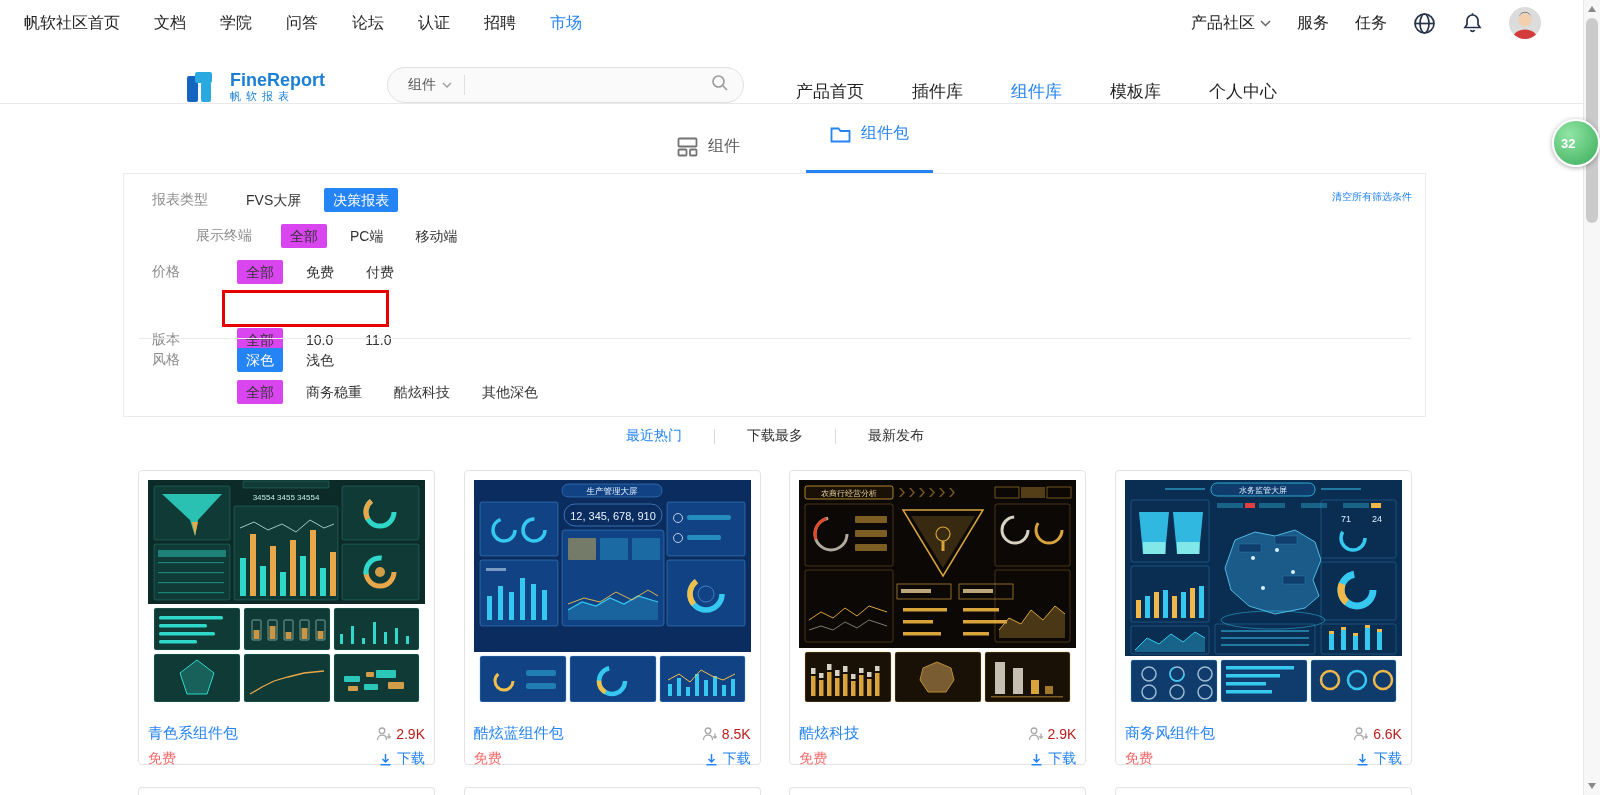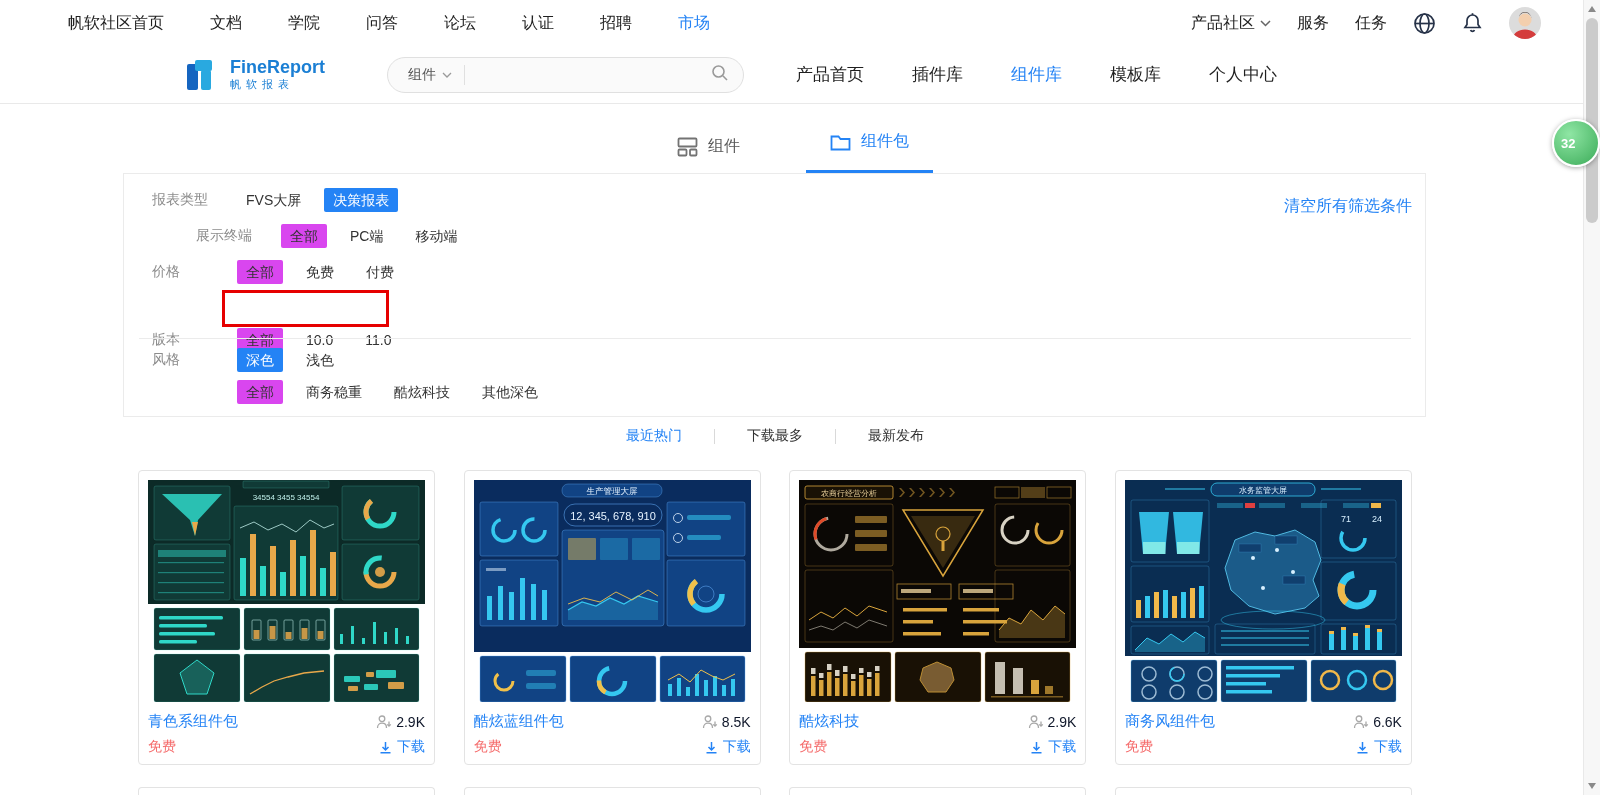--- a/index.html
+++ b/index.html
@@ -2,74 +2,74 @@
 <html style="--accent: #2483f5; --price-red: #f56c6c; --highlight-red: #e60000;"><head>
 <meta charset="utf-8">
 <style>
   * { box-sizing: border-box; margin: 0; padding: 0; }
   html,body { width:1600px; height:795px; }
   body { font-family: "Liberation Sans", "DejaVu Sans", sans-serif; background:#fff; }
   .page { position:relative; width:1600px; height:795px; overflow:hidden; background:#fff; }
 
   
   .topbar { position:absolute; top:0; left:0; width:1583px; height:46px; display:flex; align-items:center; background:#fff; }
-  .topnav { display:flex; align-items:center; gap:46px; padding-left:24px;margin-left:44px; }
+  .topnav { display:flex; align-items:center; gap:34px; padding-left:24px; }
   .topnav span { font-size:16px; color:#1f1f1f; cursor:pointer; white-space:nowrap; }
   .topnav span.active { color:var(--accent); }
   .topbar-right { margin-left:auto; display:flex; align-items:center; gap:26px; padding-right:42px; }
   .topbar-right .txt { font-size:16px; color:#1f1f1f; cursor:pointer; white-space:nowrap; display:flex; align-items:center; gap:5px; }
   .icon-btn { display:flex; align-items:center; justify-content:center; cursor:pointer; }
   .avatar { width:32px; height:32px; border-radius:50%; background:#dcdcdc; overflow:hidden; display:flex; align-items:flex-end; justify-content:center; cursor:pointer; }
 
   
-  .subheader { position:absolute; top:46px; left:0; width:1600px; height:58px; display:flex; align-items:center; border-bottom:1px solid #e9e9e9; background:#fff; }
+  .subheader { position:absolute; top:46px; left:0; width:1600px; height:58px; display:flex; align-items:flex-end; border-bottom:1px solid #e9e9e9; background:#fff; }
   .brand { display:flex; align-items:center; gap:8px; margin-left:186px; cursor:pointer; }
   .brand-text { display:flex; flex-direction:column; line-height:1.05; }
   .brand-name { font-size:18px; font-weight:bold; color:#1b7fd4; }
   .brand-cn { font-size:11px; color:#1b7fd4; letter-spacing:5px; margin-top:2px; }
   .searchbox { margin-left:62px; width:357px; height:36px; border:1px solid #e0e0e0; background:#fafafa; border-radius:18px; display:flex; align-items:center; overflow:hidden; }
   .search-cat { display:flex; align-items:center; gap:6px; padding:0 12px 0 20px; font-size:14px; color:#555; cursor:pointer; white-space:nowrap; }
   .search-div { width:1px; height:20px; background:#e0e0e0; }
   .searchbox input { flex:1; height:100%; border:none; outline:none; background:transparent; padding:0 10px; font-size:14px; color:#333; }
   .search-icon { padding-right:14px; }
   .mainnav { display:flex; align-items:center; gap:48px; margin-left:52px; }
   .mainnav span { font-size:17px; color:#1f1f1f; cursor:pointer; white-space:nowrap; }
   .mainnav span.active { color:var(--accent); }
 
   
   .tabsrow { position:absolute; top:104px; left:0; width:1600px; height:69px; display:flex; justify-content:center; align-items:flex-end; gap:56px; }
   .tab { display:flex; align-items:center; gap:10px; font-size:16px; color:#595959; padding:0 10px 16px 10px; cursor:pointer; }
-  .tab.active { color:var(--accent); padding:0 24px 18px 24px; border-bottom:3px solid var(--accent); }
+  .tab.active { color:var(--accent); padding:0 24px 26px 24px; border-bottom:3px solid var(--accent); }
 
   
   .filter-panel { position:absolute; top:173px; left:123px; width:1303px; height:244px; background:#fff; border:1px solid #ebebeb; }
   .f-row { position:absolute; left:28px; display:flex; align-items:center; height:24px; }
   .f-label { width:85px; font-size:14px; color:#8c8c8c; }
   .f-opts { display:flex; gap:14px; }
   .opt { height:24px; line-height:24px; padding:0 9px; font-size:14px; color:#333; border-radius:2px; cursor:pointer; white-space:nowrap; }
   .opt.gray { background:#d946ef; }
   .opt.blue { background:var(--accent); color:#fff; }
   .f-divider { position:absolute; left:15px; right:14px; top:164px; height:1px; background:#ebebeb; }
-  .clear-link { position:absolute; right:13px; top:22px; font-size:16px; color:var(--accent); cursor:pointer; }
+  .clear-link { position:absolute; right:13px; top:16px; font-size:10px; color:var(--accent); cursor:pointer; }
   .red-box { position:absolute; left:98px; top:116px; width:167px; height:37px; border:3px solid var(--highlight-red); pointer-events:none; }
 
   
   .sortrow { position:absolute; top:427px; left:0; width:1600px; display:flex; justify-content:center; align-items:center; transform:translateX(-25px); }
   .sort-item { font-size:14px; color:#333; padding:0 32px; cursor:pointer; }
   .sort-item.active { color:var(--accent); }
   .sort-div { width:1px; height:15px; background:#d9d9d9; }
 
   
   .cards { position:absolute; top:470px; left:138px; width:1274px; display:flex; justify-content:space-between; }
   .card { width:297px; height:295px; background:#fff; border:1px solid #e3e3e3; border-radius:4px; padding:9px; cursor:pointer; }
   .thumb { position:relative; width:277px; height:222px; overflow:hidden; }
   .thumb svg { display:block; }
-  .c-row1 { display:flex; justify-content:space-between; align-items:center; margin-top:10px; }
+  .c-row1 { display:flex; justify-content:space-between; align-items:center; margin-top:22px; }
   .c-title { font-size:15px; color:var(--accent); cursor:pointer; }
-  .c-count { display:flex; align-items:center; gap:4px; font-size:14px; color:#0f172a; }
+  .c-count { display:flex; align-items:center; gap:4px; font-size:14px; color:#b91c1c; }
   .c-row2 { display:flex; justify-content:space-between; align-items:center; margin-top:7px; }
   .c-price { font-size:14px; color:var(--price-red); }
   .c-dl { display:flex; align-items:center; gap:4px; font-size:14px; color:var(--accent); cursor:pointer; }
 
   .stubs { position:absolute; top:787px; left:138px; width:1274px; display:flex; justify-content:space-between; }
   .stub { width:297px; height:8px; background:#fff; border:1px solid #e3e3e3; border-bottom:none; border-radius:4px 4px 0 0; }
 
   
   .scrollbar { position:absolute; top:0; right:0; width:17px; height:795px; background:#f7f7f7; border-left:1px solid #e9e9e9; z-index:5; }
   .sb-arrow-up { position:absolute; top:6px; left:4px; width:0; height:0; border-left:4.5px solid transparent; border-right:4.5px solid transparent; border-bottom:6px solid #8a8a8a; }

